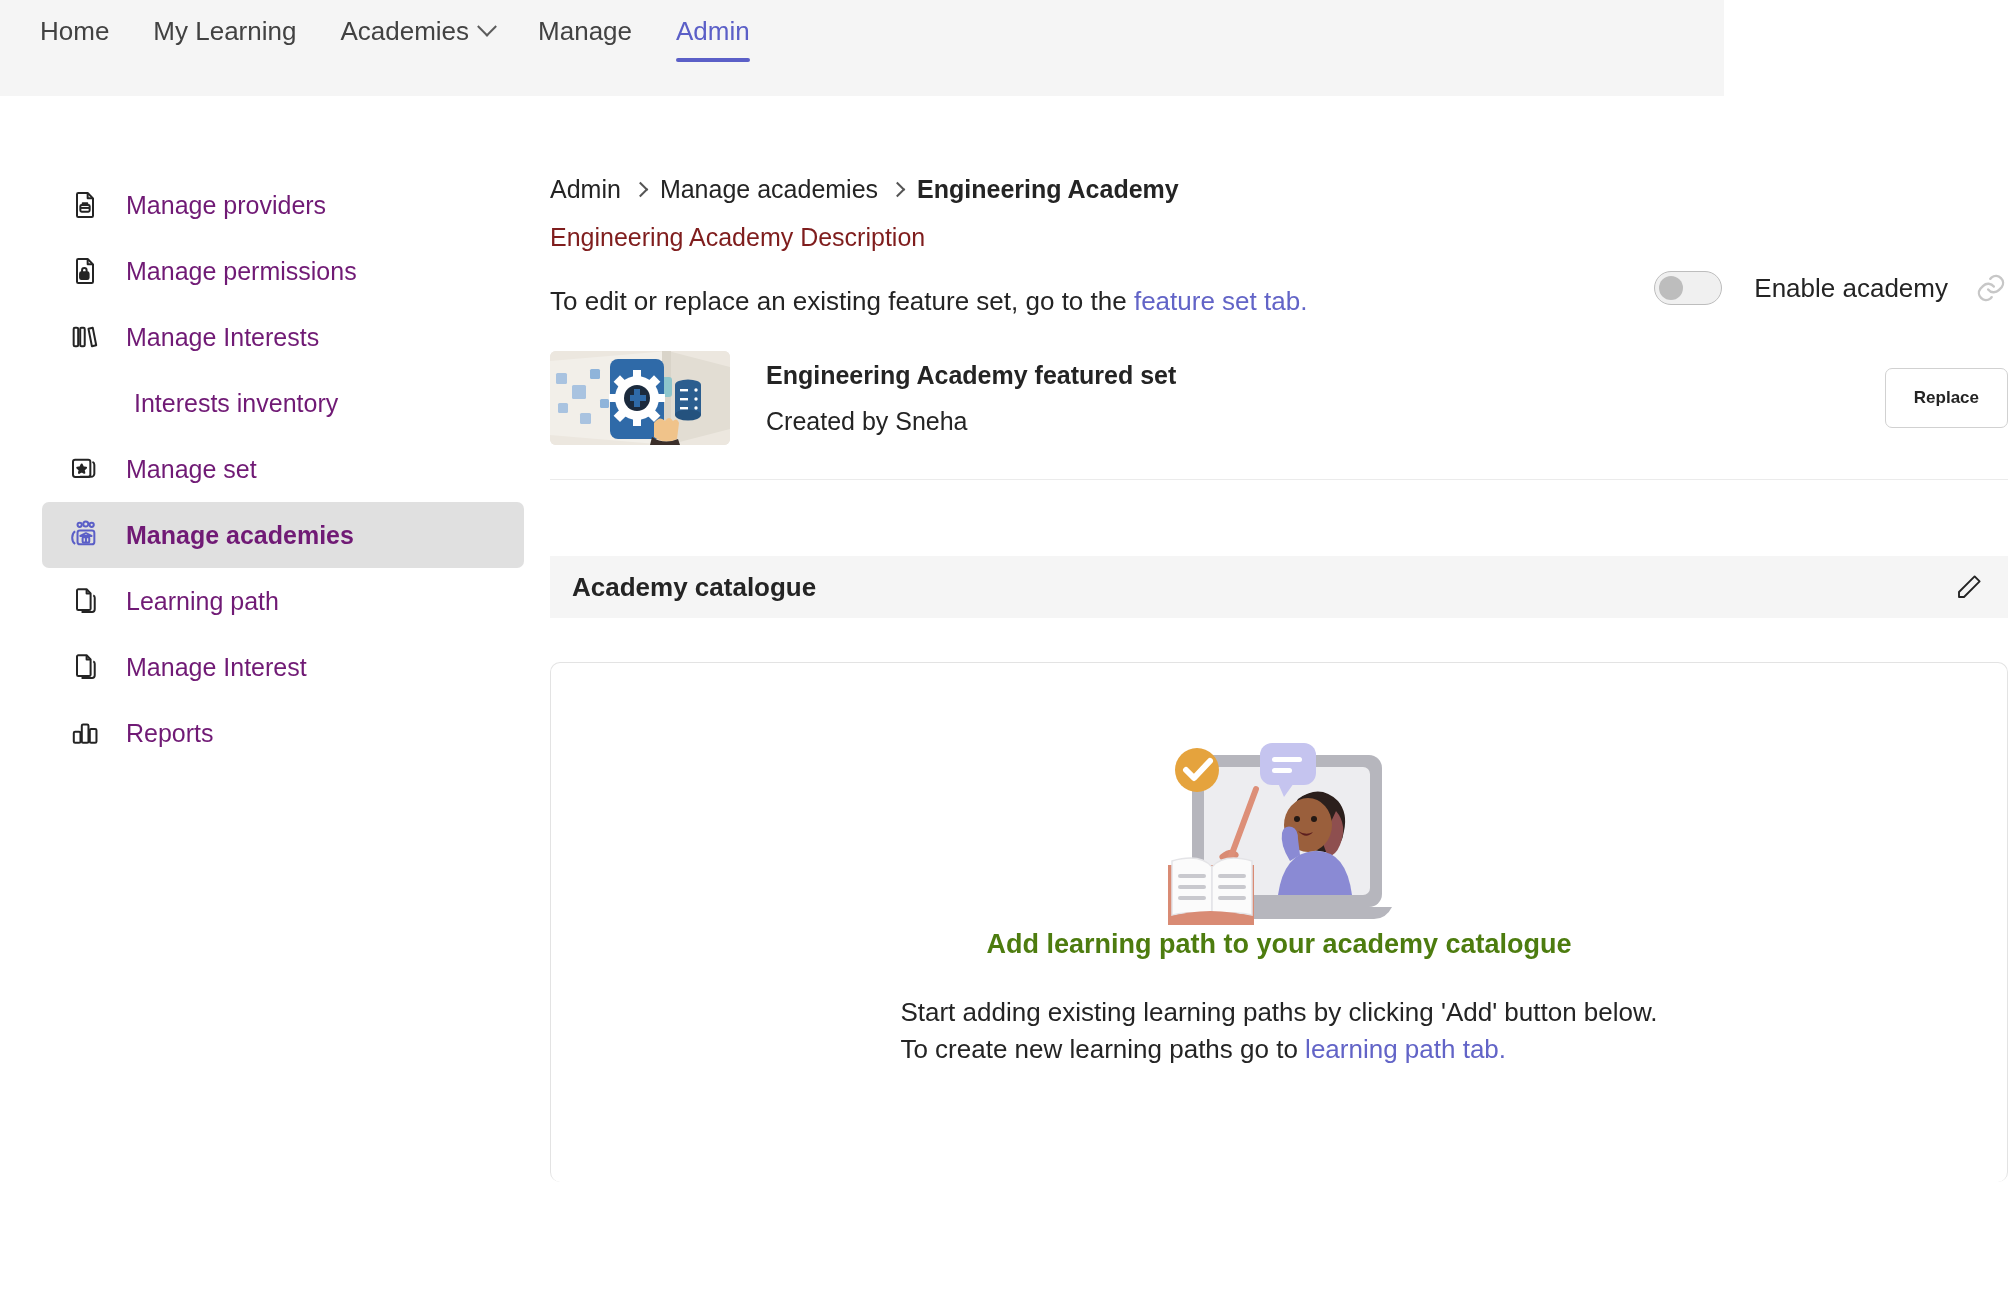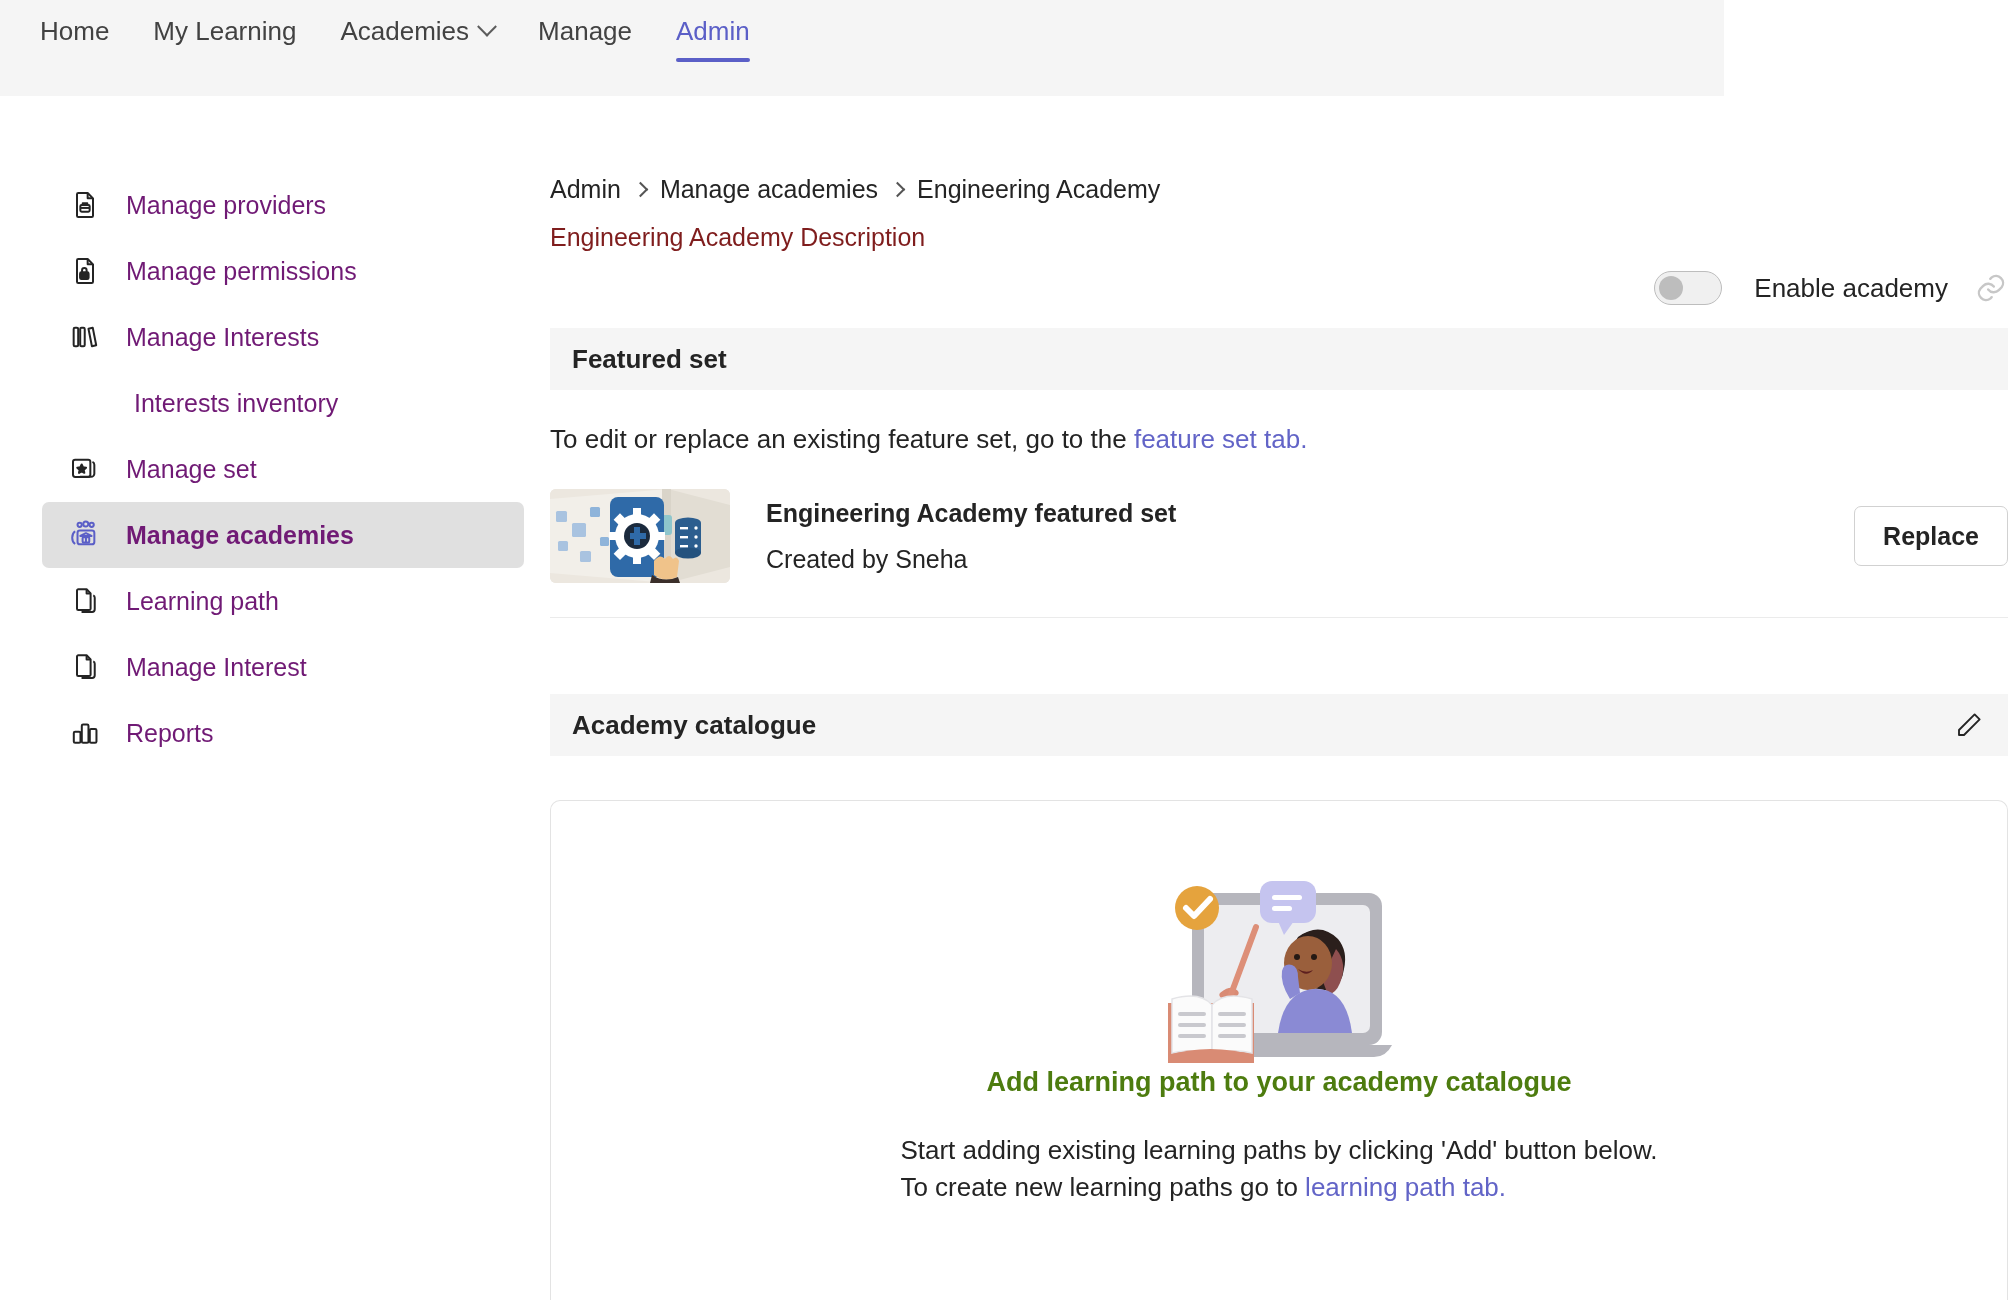--- a/index.html
+++ b/index.html
@@ -90,21 +90,21 @@
   }
   .bc-link { cursor: pointer; }
   .bc-sep {
     margin: 0 14px;
     width: 11px; height: 11px;
     border-right: 2.4px solid #555;
     border-top: 2.4px solid #555;
     transform: rotate(45deg);
     display: inline-block;
   }
-  .bc-current { font-weight: 400; }
+  .bc-current { font-weight: 700; }
   .page-desc {
     margin-top: 17px;
     font-size: 25px; color: #7f1d1d;
   }
 
   
   .toggle-row {
     position: absolute;
     right: 0; top: 92px;
     display: flex; align-items: center;
@@ -170,21 +170,21 @@
   .fs-meta { margin-left: 36px; }
   .fs-title { font-size: 25px; font-weight: 700; color: #242424; }
   .fs-sub { margin-top: 17px; font-size: 25px; color: #242424; }
   .fs-row .spacer { flex: 1; }
   .btn {
     border: 1.4px solid #d1d1d1;
     background: #ffffff;
     border-radius: 7px;
     height: 60px;
     padding: 12px 28px;
-    font-size: 25px;
+    font-size: 17px;
     font-weight: 600;
     color: #242424;
     font-family: "Liberation Sans", sans-serif;
     cursor: pointer;
     display: flex; align-items: center; justify-content: center;
   }
 
   
   .empty-card {
     margin-top: 44px;
@@ -341,23 +341,20 @@
     </div>
     <div class="toggle-label">Enable academy</div>
     <div class="link-icon">
       <svg width="34" height="34" viewBox="0 0 24 24" fill="none" stroke="#c7c7c7" stroke-width="1.7" stroke-linecap="round">
         <path d="M10 13a5 5 0 007.5.5l2-2a5 5 0 00-7-7l-1 1"></path>
         <path d="M14 11a5 5 0 00-7.5-.5l-2 2a5 5 0 007 7l1-1"></path>
       </svg>
     </div>
   </div>
 
-  <div class="section-bar">
-    <div class="section-title">Featured set</div>
-  </div>
 
   <div class="helper-text">
     <span>To edit or replace an existing feature set, go to the </span><span class="inline-link">feature set tab.</span>
   </div>
 
   <div class="fs-row">
     <div class="fs-thumb">
       <svg width="180" height="94" viewBox="0 0 180 94">
         <rect width="180" height="94" fill="#ece7df"></rect>
         <path d="M0 10 L118 0 L118 94 L0 84 Z" fill="#f2efe9"></path>

